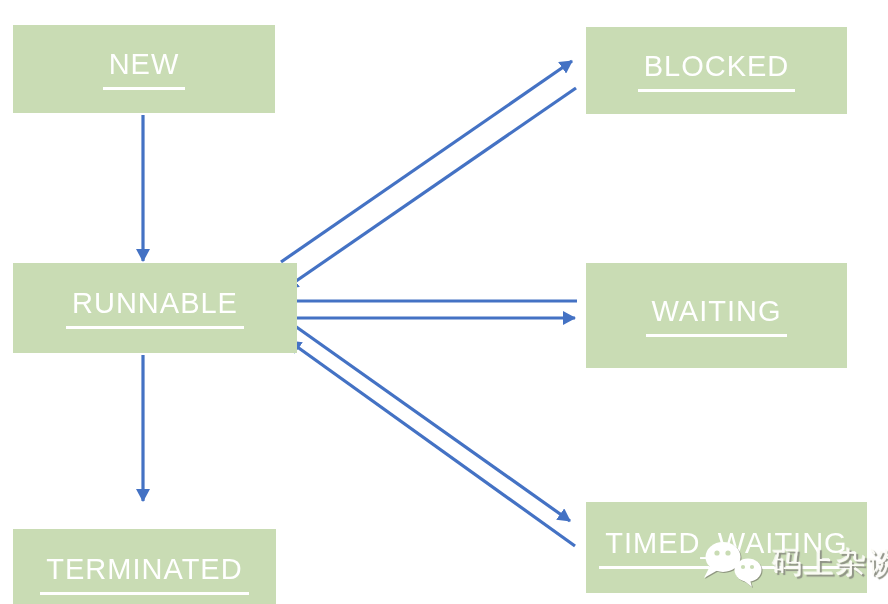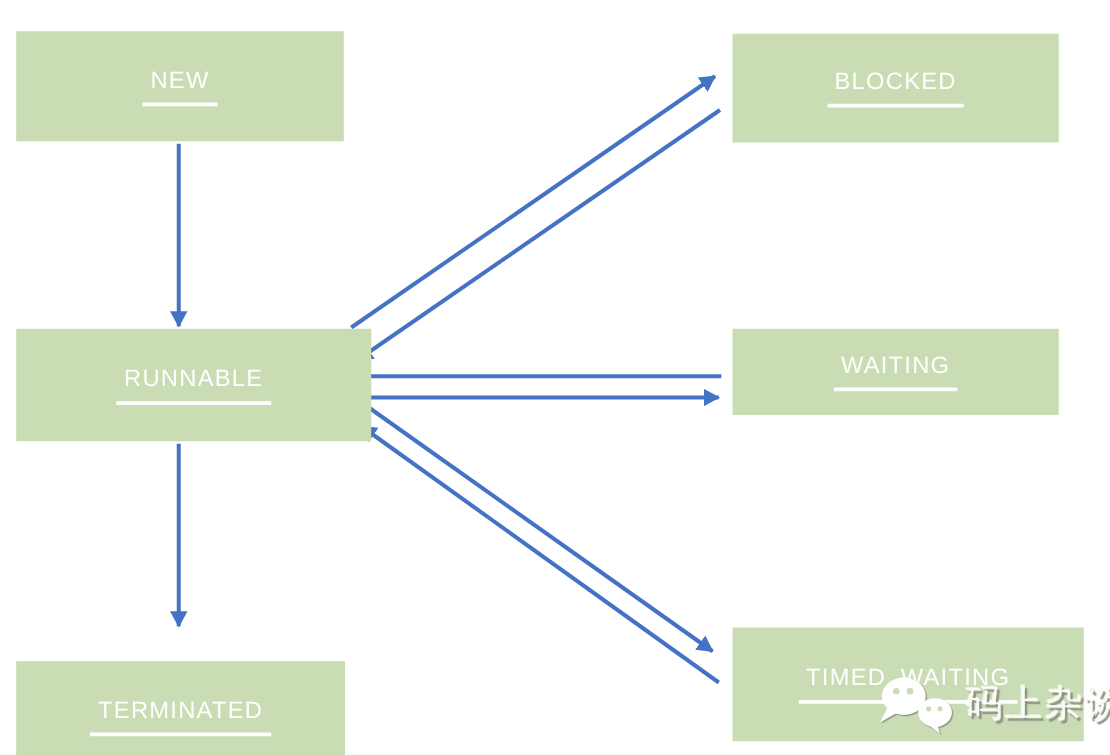--- a/index.html
+++ b/index.html
@@ -9,21 +9,21 @@
     font-family:"Liberation Sans","DejaVu Sans",sans-serif;
   }
   #diagram-canvas{position:absolute;left:0;top:0;width:888px;height:604px;}
   .node{
     position:absolute;
     display:flex;align-items:center;justify-content:center;
     box-sizing:border-box;
   }
   .node-label{
     color:#ffffff;
-    font-size:19px;
+    font-size:29px;
     font-weight:300;
     letter-spacing:1px;
     border-bottom:3px solid #ffffff;
     padding:0 6px 6px 6px;
     white-space:nowrap;
   }
   #edge-layer{position:absolute;left:0;top:0;pointer-events:none;}
   .watermark{
     position:absolute;left:698px;top:538px;
     display:flex;align-items:center;
@@ -69,21 +69,21 @@
   <div id="node-layer">
       <div class="node" style="left: 13px; top: 25px; width: 262px; height: 88px; background: rgb(201, 220, 180);">
         <span class="node-label" style="color: rgb(255, 255, 255);">NEW</span>
       </div>
       <div class="node" style="left: 586px; top: 27px; width: 261px; height: 87px; background: rgb(201, 220, 180); text-align: right;">
         <span class="node-label" style="color: rgb(255, 255, 255);">BLOCKED</span>
       </div>
       <div class="node" style="left: 13px; top: 263px; width: 284px; height: 90px; background: rgb(201, 220, 180);">
         <span class="node-label" style="color: rgb(255, 255, 255);">RUNNABLE</span>
       </div>
-      <div class="node" style="left: 586px; top: 263px; width: 261px; height: 69px; background: rgb(201, 220, 180);">
+      <div class="node" style="left: 586px; top: 263px; width: 261px; height: 105px; background: rgb(201, 220, 180);">
         <span class="node-label" style="color: rgb(255, 255, 255);">WAITING</span>
       </div>
       <div class="node" style="left: 13px; top: 529px; width: 263px; height: 89px; background: rgb(201, 220, 180);">
         <span class="node-label" style="color: rgb(255, 255, 255);">TERMINATED</span>
       </div>
       <div class="node" style="left: 586px; top: 502px; width: 281px; height: 91px; background: rgb(201, 220, 180);">
         <span class="node-label" style="color: rgb(255, 255, 255);">TIMED_WAITING</span>
       </div>
     </div>
 

